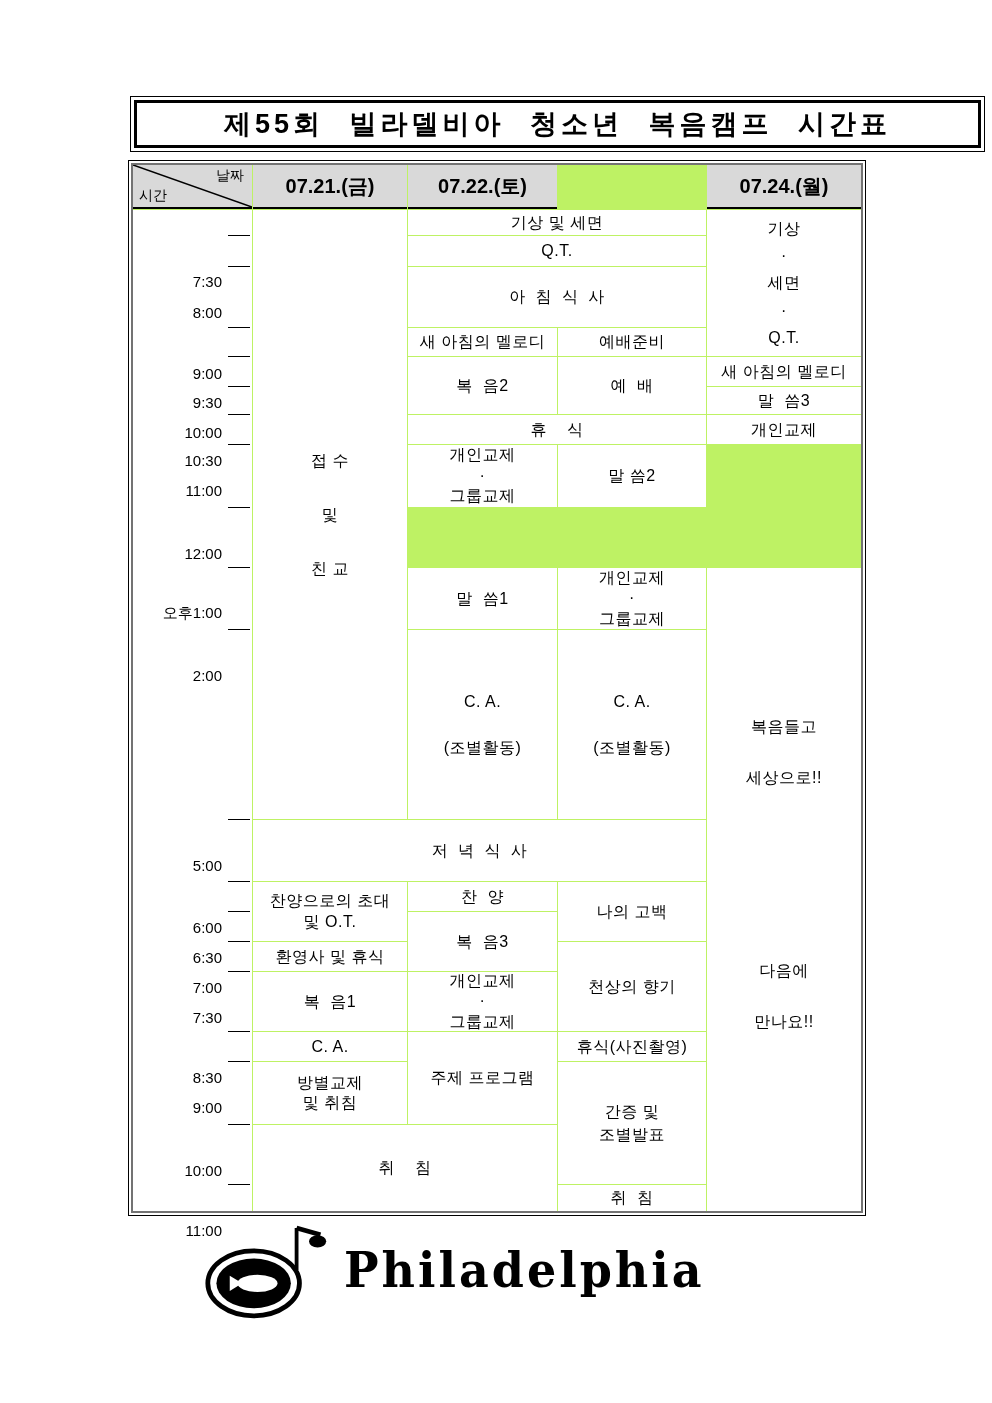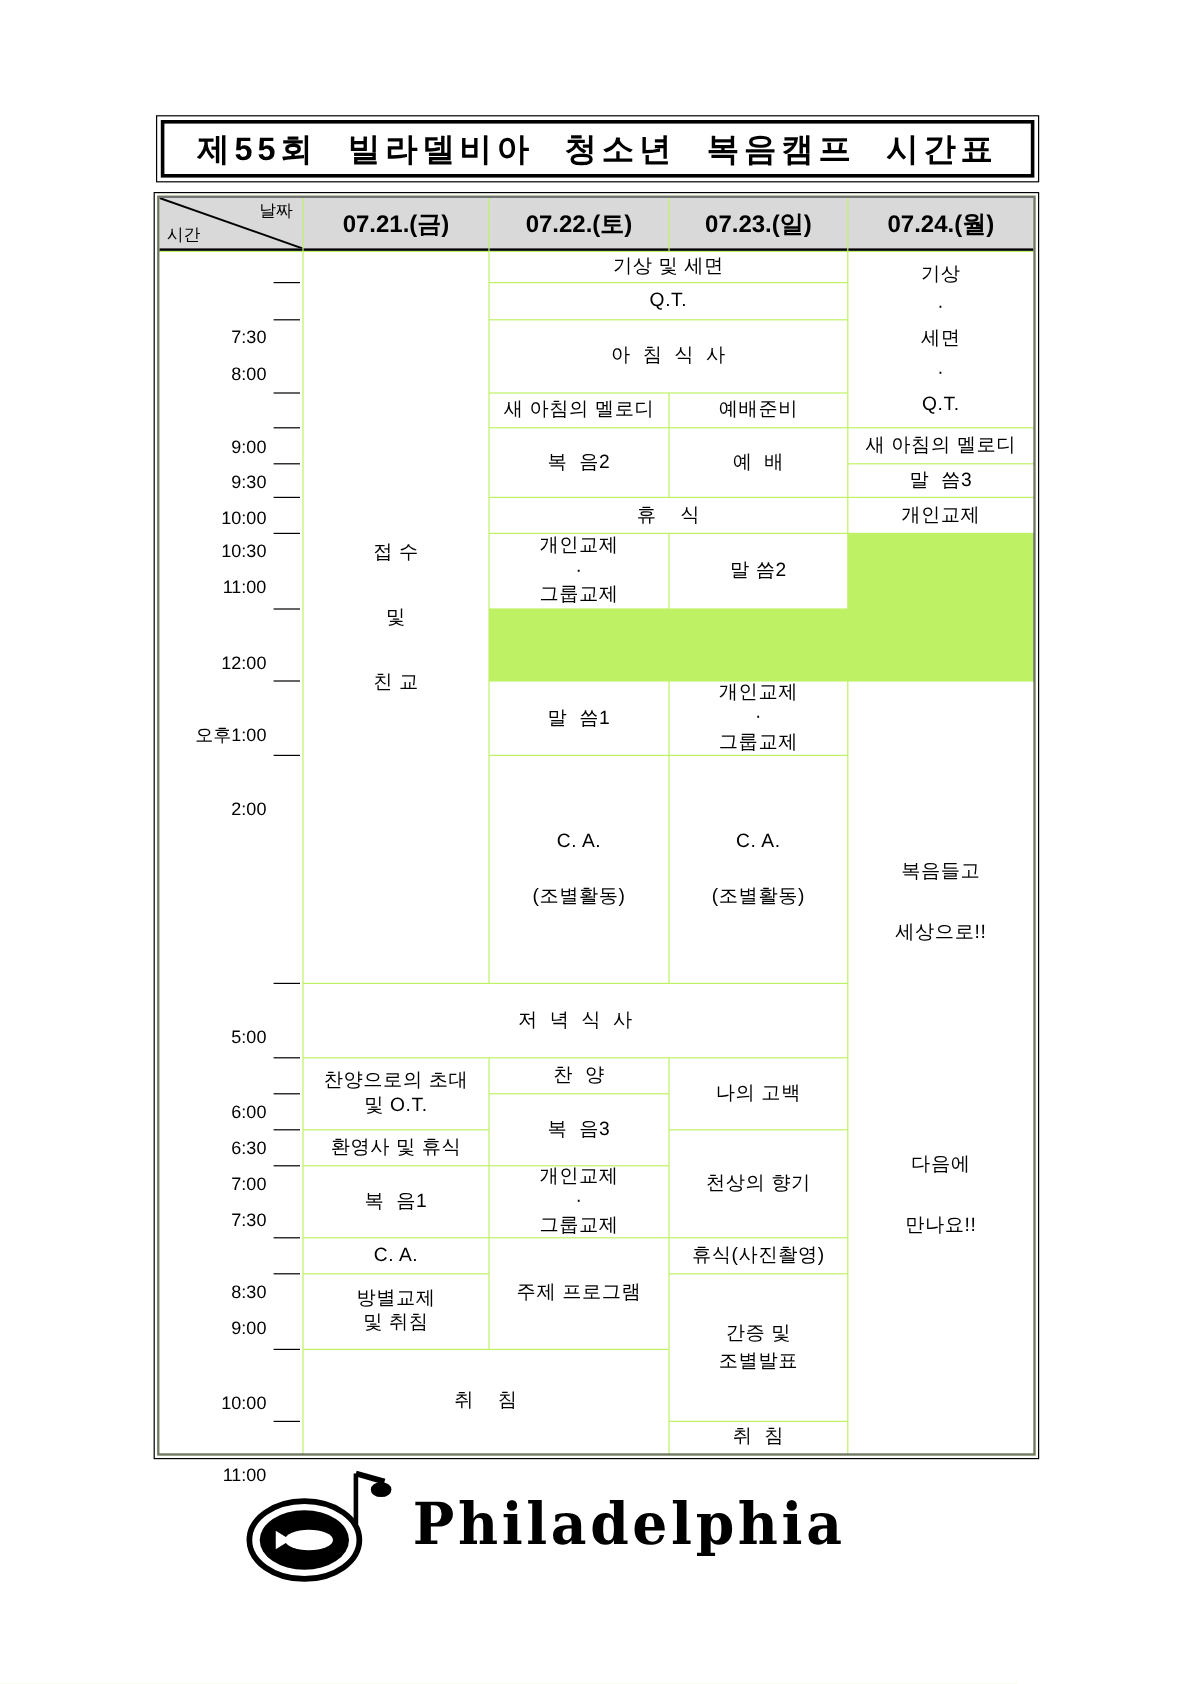--- a/index.html
+++ b/index.html
@@ -6,21 +6,21 @@
   .page{
     position:relative;
     width:992px;height:1403px;
     background:#ffffff;
     font-family:"Liberation Sans", sans-serif;
     color:#000;
     overflow:hidden;
   }
   
   .title-outer{
-    position:absolute;left:130px;top:96px;width:736px;height:56px;
+    position:absolute;left:130px;top:96px;width:855px;height:56px;
     border:1px solid #000;padding:3px;box-sizing:border-box;background:#fff;
   }
   .title-inner{
     width:100%;height:100%;box-sizing:border-box;
     border:3px solid #000;
     display:flex;align-items:center;justify-content:center;
     font-size:27px;font-weight:bold;letter-spacing:4px;word-spacing:14px;
     white-space:pre;
   }
   
@@ -94,21 +94,20 @@
 
       <div class="corner" style="grid-column:1/2;grid-row:1/2;">
         <svg viewBox="0 0 100 100" preserveAspectRatio="none">
           <line x1="0" y1="0" x2="100" y2="100" stroke="#000" stroke-width="1.6" vector-effect="non-scaling-stroke"></line>
         </svg>
         <span class="tr">날짜</span>
         <span class="bl">시간</span>
       </div>
       <div class="hcell" style="grid-column:2/3;grid-row:1/2;">07.21.(금)</div>
       <div class="hcell" style="grid-column:3/4;grid-row:1/2;">07.22.(토)</div>
-      <div class="hcell" style="grid-column:4/5;grid-row:1/2;">07.23.(일)</div>
       <div class="hcell" style="grid-column:5/6;grid-row:1/2;">07.24.(월)</div>
 
       <div class="timecol" id="timecol" style="grid-column:1/2;grid-row:2/22;">
           <div class="tick" style="top: 25.5px;">
             <span class="tick-label">7:30</span>
             <span class="tick-dash"></span>
           </div>
           <div class="tick" style="top: 56.5px;">
             <span class="tick-label">8:00</span>
             <span class="tick-dash"></span>

